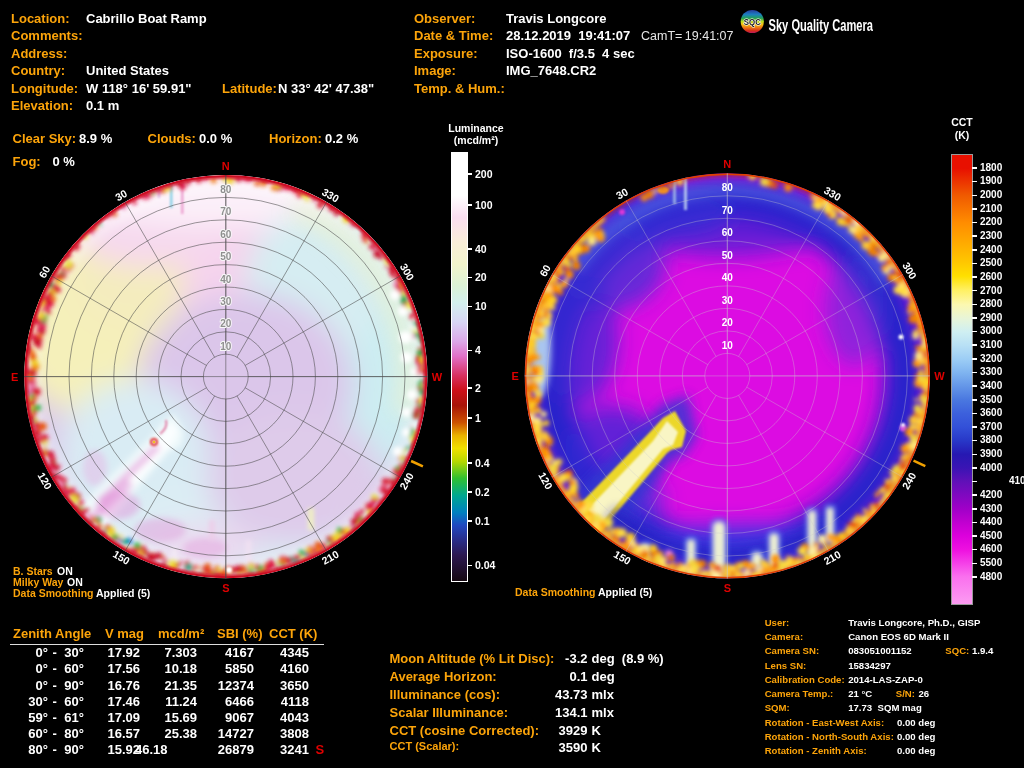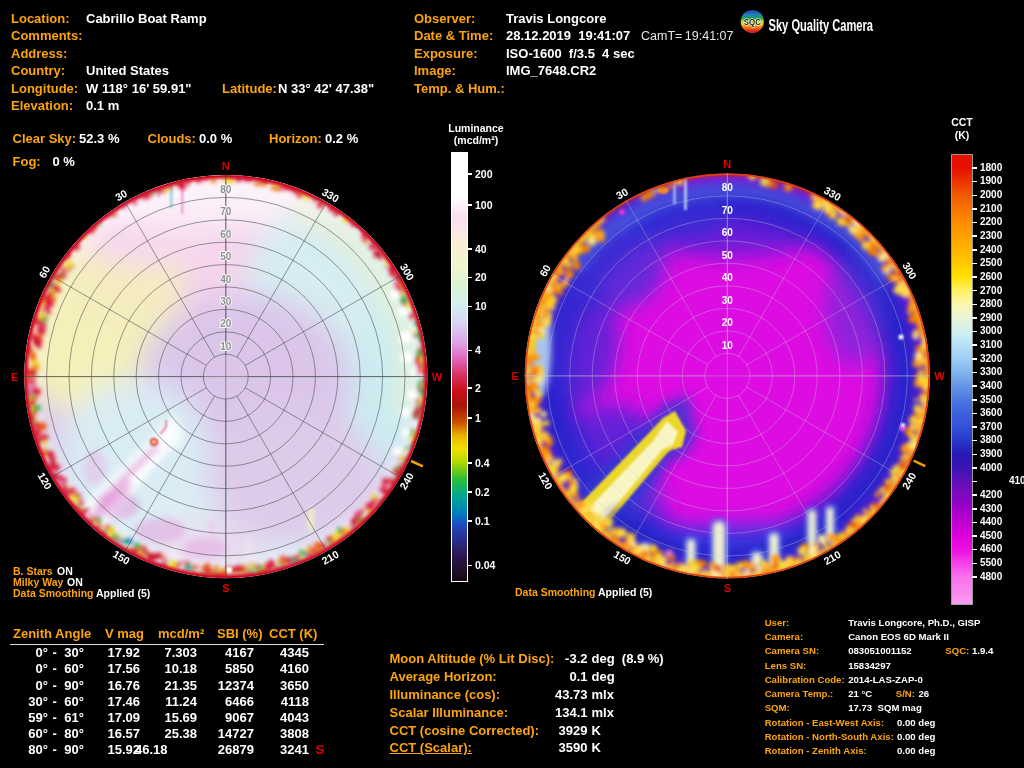--- a/index.html
+++ b/index.html
@@ -1279,21 +1279,21 @@
           <stop offset="0.75" stop-color="#ee7d14"></stop>
 <stop offset="0.9" stop-color="#d62a1c"></stop>
           <stop offset="1" stop-color="#b81a5e"></stop>
         </linearGradient>
       </defs>
 <circle cx="16.3" cy="15.5" r="11.6" fill="url(#lg)"></circle>
 <text x="16.3" y="19.2" text-anchor="middle" font-family="Liberation Sans" font-size="9.5" font-weight="bold" fill="#181818" stroke="#fff" stroke-width="1.2" paint-order="stroke" textLength="17" lengthAdjust="spacingAndGlyphs">SQC</text>
 <text x="32.5" y="25.2" font-family="Liberation Sans" font-size="17" font-weight="bold" fill="#fff" textLength="104.5" lengthAdjust="spacingAndGlyphs">Sky Quality Camera</text>
 </svg>
 <span class="t o" style="left:12.5px;top:130.9px;font-size:13px;">Clear Sky:</span>
-<span class="t w" style="left:79.0px;top:130.9px;font-size:13px;">52.3 %</span>
+<span class="t w" style="left:79.0px;top:130.9px;font-size:13px;">8.9 %</span>
 <span class="t o" style="left:147.5px;top:130.9px;font-size:13px;text-align:right;">Clouds:</span>
 <span class="t w" style="left:199.0px;top:130.9px;font-size:13px;">0.0 %</span>
 <span class="t o" style="left:269.0px;top:130.9px;font-size:13px;">Horizon:</span>
 <span class="t w" style="left:325.0px;top:130.9px;font-size:13px;">0.2 %</span>
 <span class="t o" style="left:12.5px;top:154.4px;font-size:13px;">Fog:</span>
 <span class="t w" style="left:52.5px;top:154.4px;font-size:13px;">0 %</span>
 <span class="t o" style="left:13.0px;top:564.5px;font-size:10.5px;">B. Stars</span>
 <span class="t w" style="left:57.0px;top:564.5px;font-size:10.5px;">ON</span>
 <span class="t o" style="left:13.0px;top:575.5px;font-size:10.5px;">Milky Way</span>
 <span class="t w" style="left:67.0px;top:575.5px;font-size:10.5px;">ON</span>
@@ -1365,21 +1365,21 @@
 <span class="t w" style="left:591.5px;top:668.8px;font-size:13px;">deg</span>
 <span class="t o" style="left:389.5px;top:686.7px;font-size:13px;">Illuminance (cos):</span>
 <span class="t w" style="left:517.5px;top:686.7px;width:70px;text-align:right;font-size:13px;">43.73</span>
 <span class="t w" style="left:591.5px;top:686.7px;font-size:13px;">mlx</span>
 <span class="t o" style="left:389.5px;top:704.6px;font-size:13px;">Scalar Illuminance:</span>
 <span class="t w" style="left:517.5px;top:704.6px;width:70px;text-align:right;font-size:13px;">134.1</span>
 <span class="t w" style="left:591.5px;top:704.6px;font-size:13px;">mlx</span>
 <span class="t o" style="left:389.5px;top:722.5px;font-size:13px;">CCT (cosine Corrected):</span>
 <span class="t w" style="left:517.5px;top:722.5px;width:70px;text-align:right;font-size:13px;">3929</span>
 <span class="t w" style="left:591.5px;top:722.5px;font-size:13px;">K</span>
-<span class="t o" style="left:389.5px;top:740.4px;font-size:13px;text-decoration:underline;">CCT (Scalar):</span>
+<span class="t o" style="left:389.5px;top:740.4px;font-size:11px;">CCT (Scalar):</span>
 <span class="t w" style="left:517.5px;top:740.4px;width:70px;text-align:right;font-size:13px;">3590</span>
 <span class="t w" style="left:591.5px;top:740.4px;font-size:13px;">K</span>
 <span class="t w" style="left:621.8px;top:650.9px;font-size:13px;">(8.9 %)</span>
 <span class="t o" style="left:764.7px;top:616.7px;font-size:9.6px;">User:</span>
 <span class="t w" style="left:848.2px;top:616.7px;font-size:9.6px;">Travis Longcore, Ph.D., GISP</span>
 <span class="t o" style="left:764.7px;top:631.0px;font-size:9.6px;">Camera:</span>
 <span class="t w" style="left:848.2px;top:631.0px;font-size:9.6px;">Canon EOS 6D Mark II</span>
 <span class="t o" style="left:764.7px;top:645.3px;font-size:9.6px;">Camera SN:</span>
 <span class="t w" style="left:848.2px;top:645.3px;font-size:9.6px;">083051001152</span>
 <span class="t o" style="left:764.7px;top:659.6px;font-size:9.6px;">Lens SN:</span>

